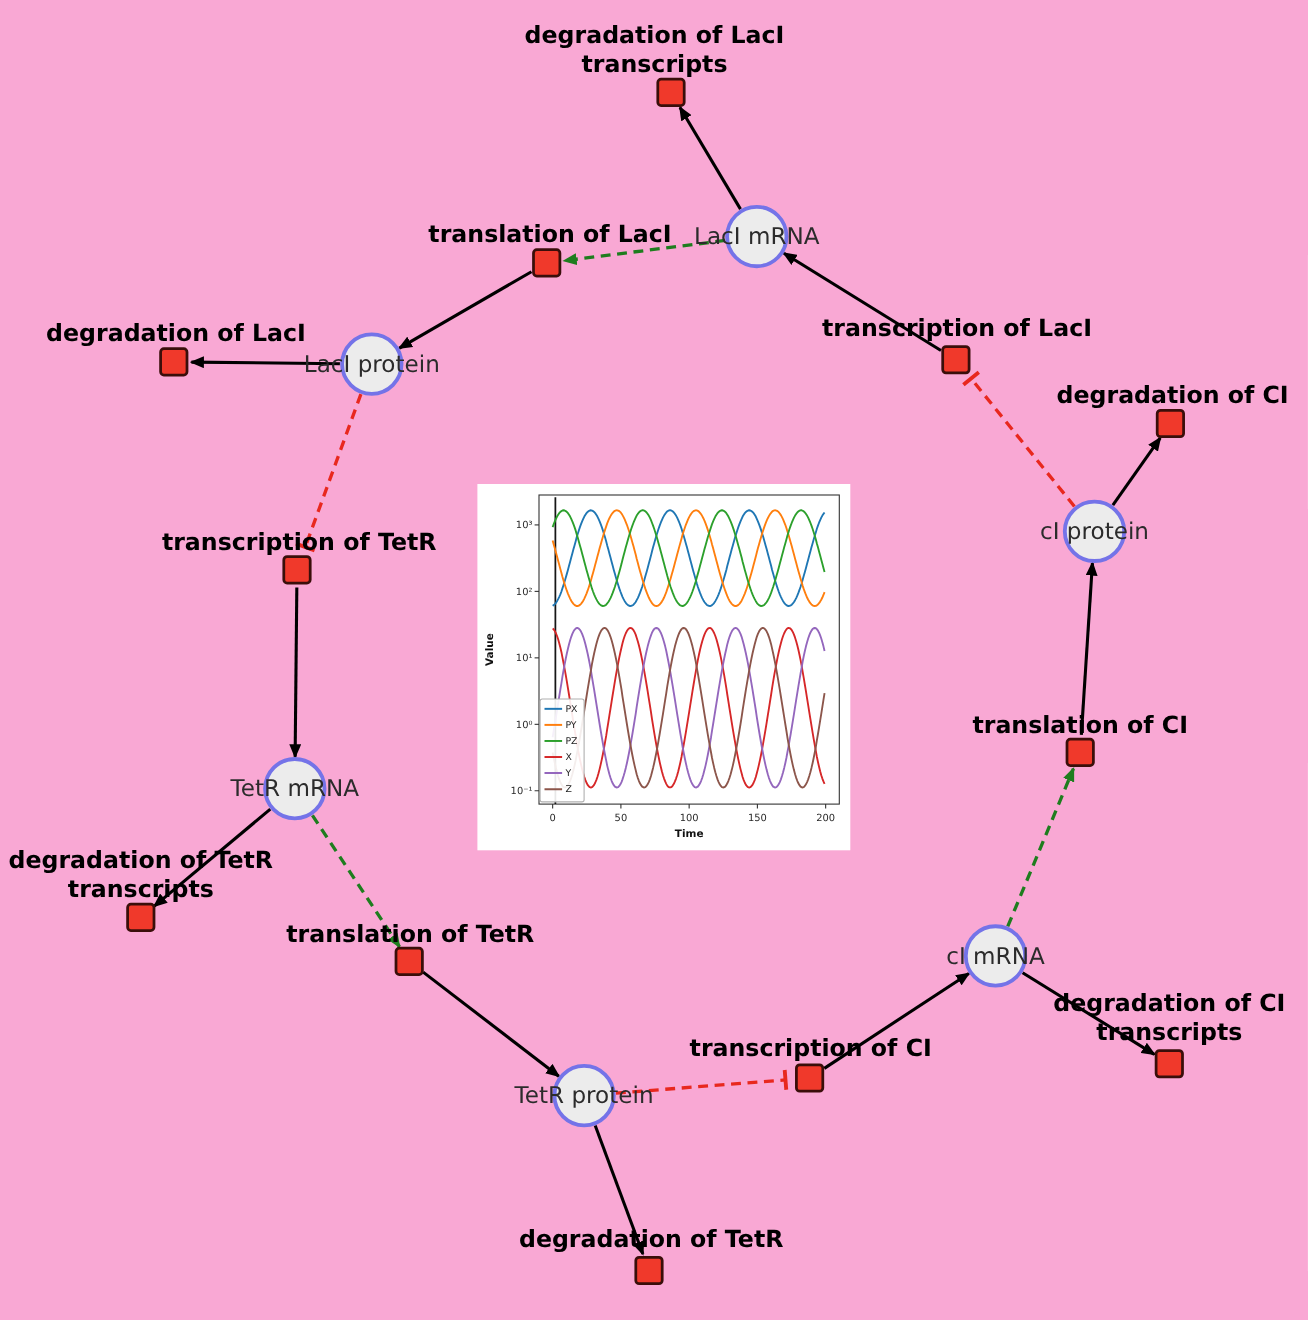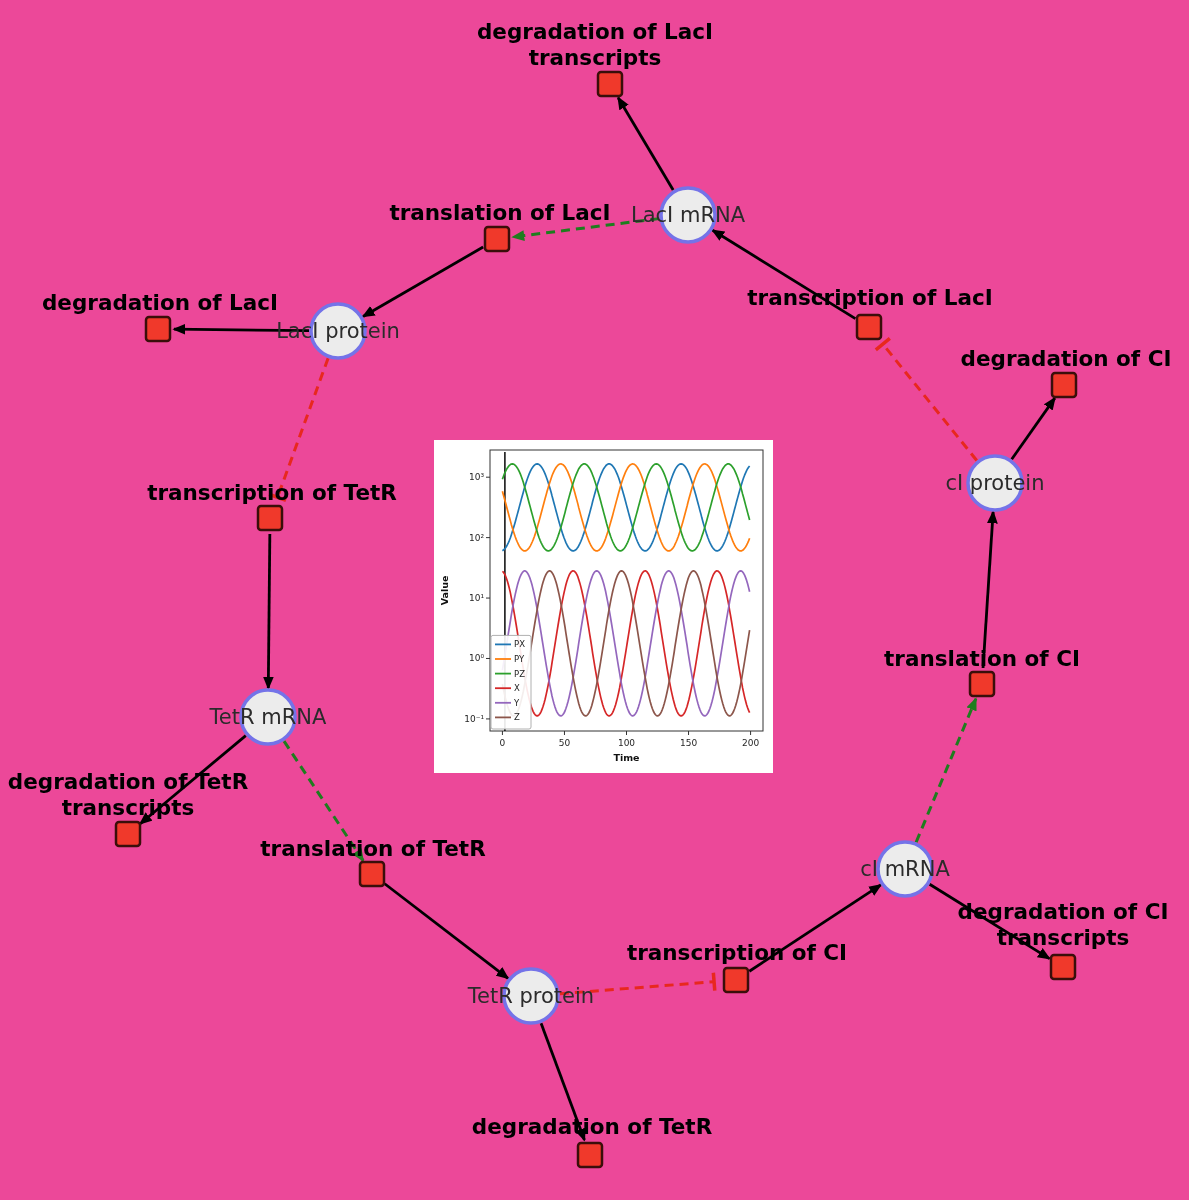--- a/index.html
+++ b/index.html
@@ -1,19 +1,19 @@
 <!DOCTYPE html>
 <html><head>
 <meta charset="utf-8">
 <style>
   html,body { margin:0; padding:0; background:#fff; }
   .canvas {
     position: relative;
     width: 1189px; height: 1200px;
-    background: #ec4899;
+    background: #f9a8d4;
     font-family: "DejaVu Sans", sans-serif;
     overflow: hidden;
   }
   .canvas > svg.network { position:absolute; left:0; top:0; }
   .inset {
     position:absolute; left:434px; top:440px;
     width:339px; height:333px; background:#fff;
   }
   .rxn-label  { font: bold 21.5px "DejaVu Sans", sans-serif; fill:#000; }
   .sp-label   { font: 21px "DejaVu Sans", sans-serif; fill:#2b2b2b; }

